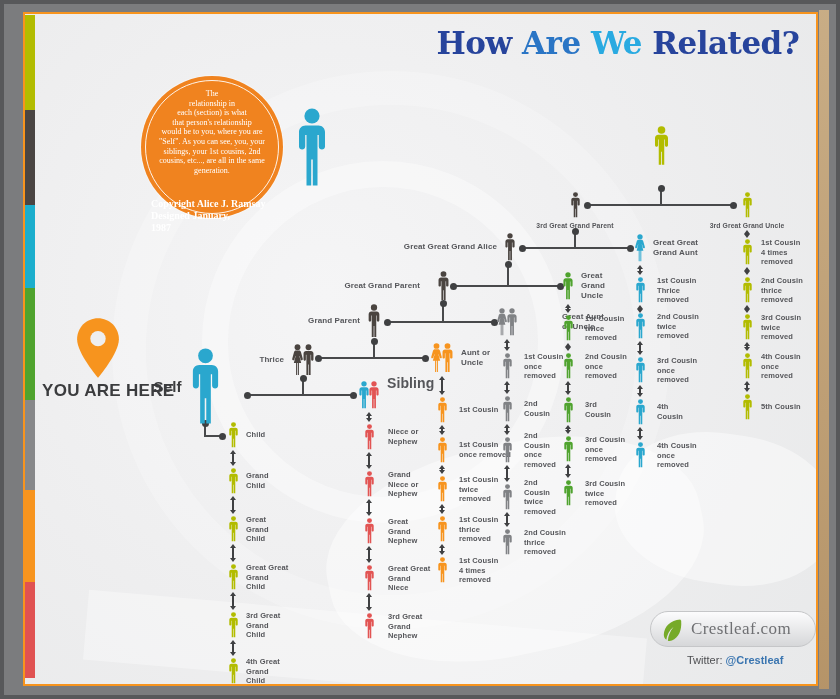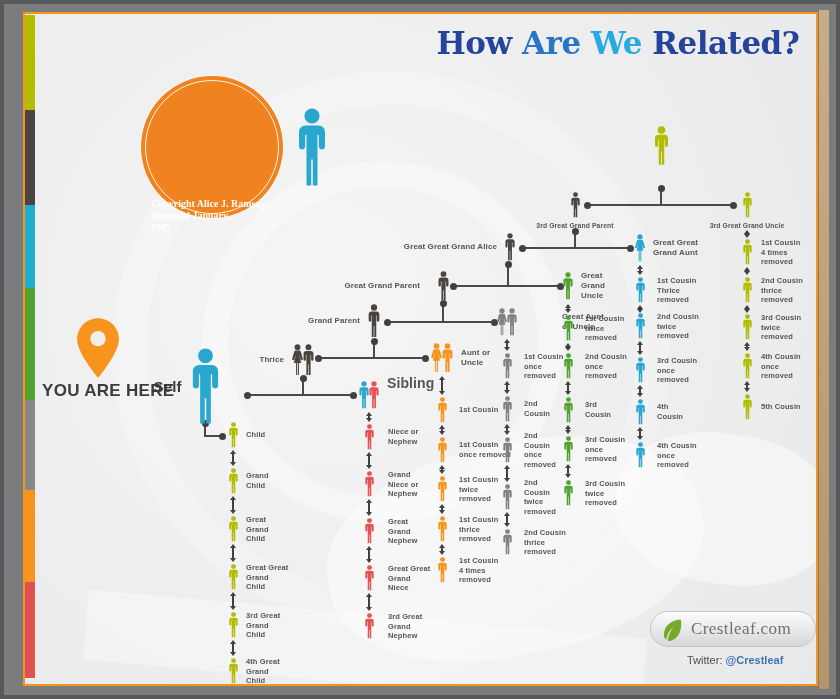--- a/index.html
+++ b/index.html
@@ -674,20 +674,29 @@
       <div class="tri-down"></div>
     </div>
   </div>
 
 <div id="title-block">
   <div id="title-line"><span style="color: rgb(39, 68, 156);">How </span><span style="color: rgb(42, 117, 197);">Are </span><span style="color: rgb(41, 170, 225);">We </span><span style="color: rgb(39, 68, 156);">Related?</span></div>
 </div>
 
 <div id="info-circle">
   <div id="info-ring"></div>
+  <div id="info-text">The
+relationship in
+each (section) is what
+that person's relationship
+would be to you, where you are
+"Self". As you can see, you, your
+siblings, your 1st cousins, 2nd
+cousins, etc..., are all in the same
+generation.</div>
   <div id="info-credit">Copyright Alice J. Ramsay
 Designed January,
 1987</div>
 </div>
 
 <div id="top-figure">
   <svg viewBox="0 0 34 80" width="34" height="80" preserveAspectRatio="none">
       <use href="#sym-man" fill="#2aa7ce"></use>
     </svg>
 </div>

